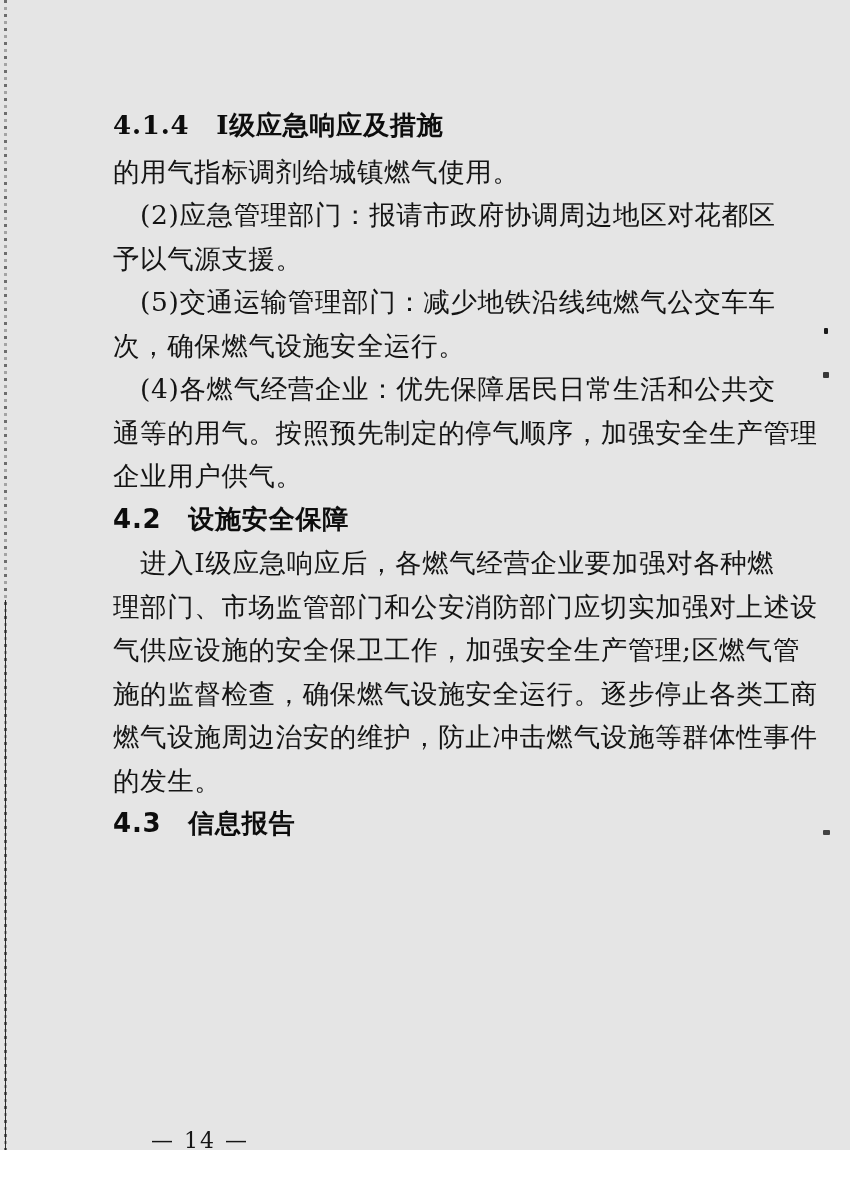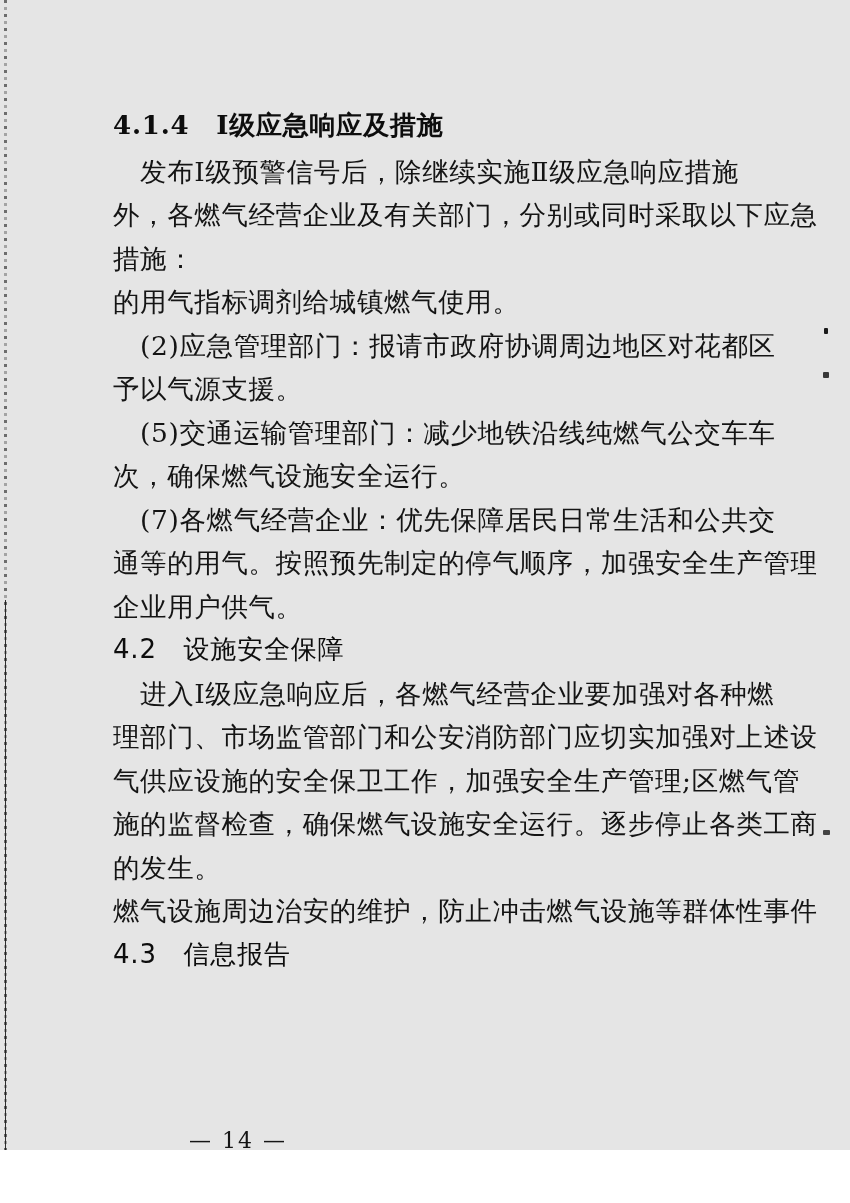--- a/index.html
+++ b/index.html
@@ -68,41 +68,40 @@
     line-height: 43.5px;
     letter-spacing: 0.6px;
     white-space: pre;
     color: #141414;
   }
   .heading {
     font-size: 26px;
     line-height: 43.5px;
     letter-spacing: 0.8px;
     white-space: pre;
-    font-weight: 400;
+    font-weight: 700;
     color: #0d0d0d;
     font-family: "DejaVu Sans", "Liberation Sans", sans-serif;
   }
   .heading.serif-num {
     font-family: "DejaVu Serif", "Liberation Serif", serif;
     font-weight: 700;
   }
   .blockgap { height: 2px; }
 
   .pagenum {
     position: absolute;
     left: 0;
     top: 1128px;
     width: 400px;
     text-align: center;
     font-size: 22px;
     letter-spacing: 2px;
     color: #151515;
     font-family: "DejaVu Serif", "Liberation Serif", serif;
-    padding-left: 38px;
   }
 </style>
 </head>
 <body>
 
 <div id="page">
 
   <div class="scan-line-left"></div>
   <div class="scan-line-left-dark"></div>
   <div class="speck speck-a"></div>
@@ -110,57 +109,52 @@
   <div class="speck speck-c"></div>
   <div class="speck speck-d"></div>
 
   <div class="content">
 
     <div>
       <div class="heading serif-num">4.1.4　Ⅰ级应急响应及措施</div>
     </div>
     <div class="blockgap"></div>
 
-    <div>
-      <div class="line">　发布Ⅰ级预警信号后，除继续实施Ⅱ级应急响应措施</div>
-      <div class="line">外，各燃气经营企业及有关部门，分别或同时采取以下应急</div>
-      <div class="line">措施：</div>
-    </div>
 
     <div>
       <div class="line">的用气指标调剂给城镇燃气使用。</div>
     </div>
 
     <div>
       <div class="line">　(2)应急管理部门：报请市政府协调周边地区对花都区</div>
       <div class="line">予以气源支援。</div>
     </div>
 
     <div>
       <div class="line">　(5)交通运输管理部门：减少地铁沿线纯燃气公交车车</div>
       <div class="line">次，确保燃气设施安全运行。</div>
     </div>
 
     <div>
-      <div class="line">　(7)各燃气经营企业：优先保障居民日常生活和公共交</div>
+      <div class="line">　(4)各燃气经营企业：优先保障居民日常生活和公共交</div>
       <div class="line">通等的用气。按照预先制定的停气顺序，加强安全生产管理</div>
       <div class="line">企业用户供气。</div>
     </div>
 
     <div>
       <div class="heading">4.2　设施安全保障</div>
     </div>
 
     <div>
       <div class="line">　进入Ⅰ级应急响应后，各燃气经营企业要加强对各种燃</div>
       <div class="line">理部门、市场监管部门和公安消防部门应切实加强对上述设</div>
       <div class="line">气供应设施的安全保卫工作，加强安全生产管理;区燃气管</div>
       <div class="line">施的监督检查，确保燃气设施安全运行。逐步停止各类工商</div>
+      <div class="line">燃气设施周边治安的维护，防止冲击燃气设施等群体性事件</div>
       <div class="line">的发生。</div>
-      <div class="line">燃气设施周边治安的维护，防止冲击燃气设施等群体性事件</div>
     </div>
 
     <div>
       <div class="heading">4.3　信息报告</div>
     </div>
 
   </div>
 
   <div class="pagenum">— 14 —</div>
 

